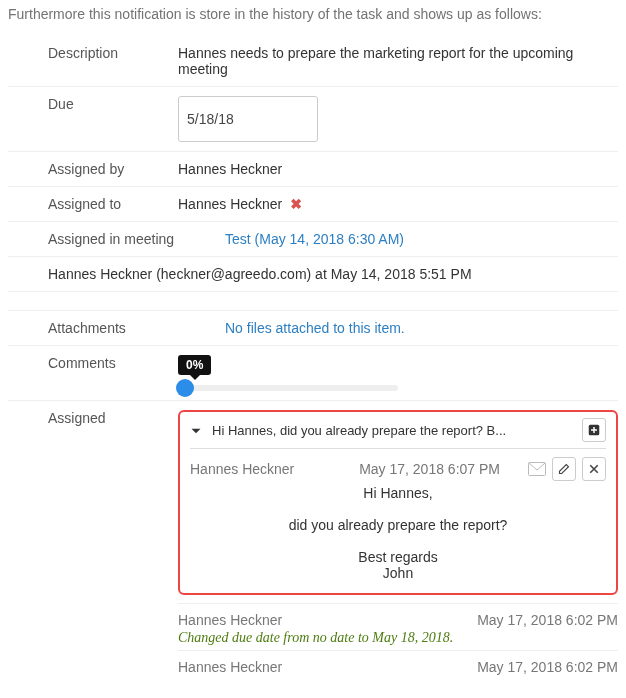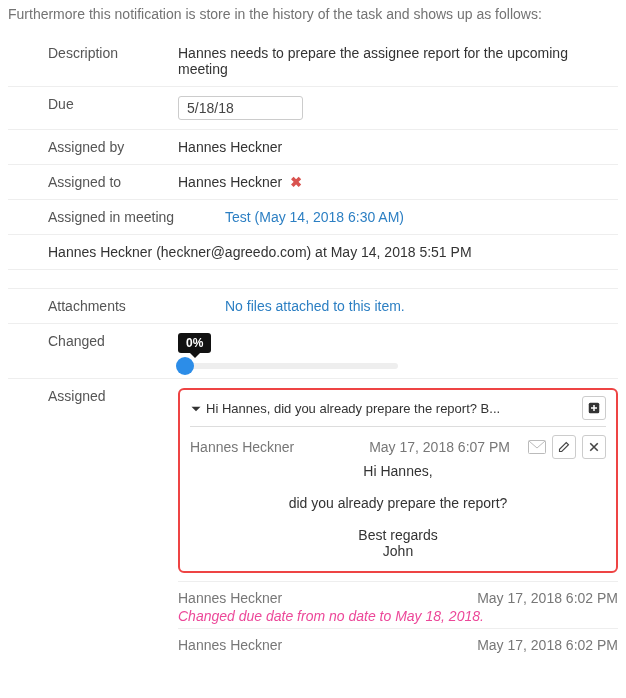--- a/index.html
+++ b/index.html
@@ -22,24 +22,24 @@
   .form-row:first-of-type { border-top: none; }
   .form-label {
     width: 130px;
     flex-shrink: 0;
     color: #555;
   }
   .form-value { flex: 1; color: #333; }
   .date-input {
     font-family: inherit;
     font-size: 14px;
-    padding: 3px 8px;
+    padding: 14px 8px;
     border: 1px solid #ccc;
     border-radius: 3px;
-    width: 125px;
+    width: 140px;
     color: #444;
   }
   .link { color: #2c7fc3; cursor: pointer; margin-left: 47px; }
   .red-x {
     color: #d9534f;
     font-weight: bold;
     margin-left: 4px;
     cursor: pointer;
   }
   .progress-wrap { position: relative; padding-top: 22px; width: 220px; }
@@ -82,21 +82,21 @@
   .comments-box {
     border: 2.5px solid #e44;
     border-radius: 6px;
     padding: 6px 10px 10px 10px;
     margin-bottom: 8px;
     position: relative;
   }
   .comment-summary-row {
     display: flex;
     align-items: center;
-    gap: 4px;
+    gap: 10px;
     font-size: 13px;
     color: #333;
     border-bottom: 1px solid #ddd;
     padding-bottom: 6px;
     margin-bottom: 8px;
   }
   .comment-summary-text {
     flex: 1;
     white-space: nowrap;
     overflow: hidden;
@@ -117,53 +117,54 @@
   }
   .comment-header {
     display: flex;
     align-items: center;
     gap: 6px;
     color: #777;
     margin-bottom: 4px;
   }
   .comment-header .author { flex: 0 0 auto; }
   .comment-header .spacer { flex: 1; }
-  .comment-header .ts { flex: 0 0 auto; margin-right: 12px; }
+  .comment-header .ts { flex: 0 0 auto; margin-right: 22px; }
   .mail-icon { color: #999; flex-shrink: 0; }
   .comment-body {
     white-space: pre-line;
     color: #333;
     margin-bottom: 2px;
     text-align: center;
   }
   .history-item {
     border-top: 1px solid #eee;
     padding: 8px 0 4px 0;
   }
   .history-head {
     display: flex;
     color: #777;
   }
   .history-head .author { flex: 1; }
   .history-desc {
-    color: #ec4899;
+    color: #4d7c0f;
     font-style: italic;
     margin-top: 2px;
+    font-family: Liberation Serif, serif;
   }
   svg { display: block; }
   .chev-down { transform: translateY(1px); }
 </style>
 </head>
 <body>
 
 <p class="intro">Furthermore this notification is store in the history of the task and shows up as follows:</p>
 
 <div class="form-row">
   <div class="form-label">Description</div>
-  <div class="form-value">Hannes needs to prepare the assignee report for the upcoming meeting</div>
+  <div class="form-value">Hannes needs to prepare the marketing report for the upcoming meeting</div>
 </div>
 
 <div class="form-row">
   <div class="form-label">Due</div>
   <div class="form-value">
     <input class="date-input" type="text" value="5/18/18" style="">
   </div>
 </div>
 
 <div class="form-row">
@@ -194,21 +195,21 @@
 </div>
 
 <div class="form-row">
   <div class="form-label">Attachments</div>
   <div class="form-value">
     <span class="link">No files attached to this item.</span>
   </div>
 </div>
 
 <div class="form-row">
-  <div class="form-label">Changed</div>
+  <div class="form-label">Comments</div>
   <div class="form-value">
     <div class="progress-wrap">
       <div class="progress-tooltip">0%</div>
       <div class="progress-track">
         <div class="progress-handle"></div>
       </div>
     </div>
   </div>
 </div>
 

